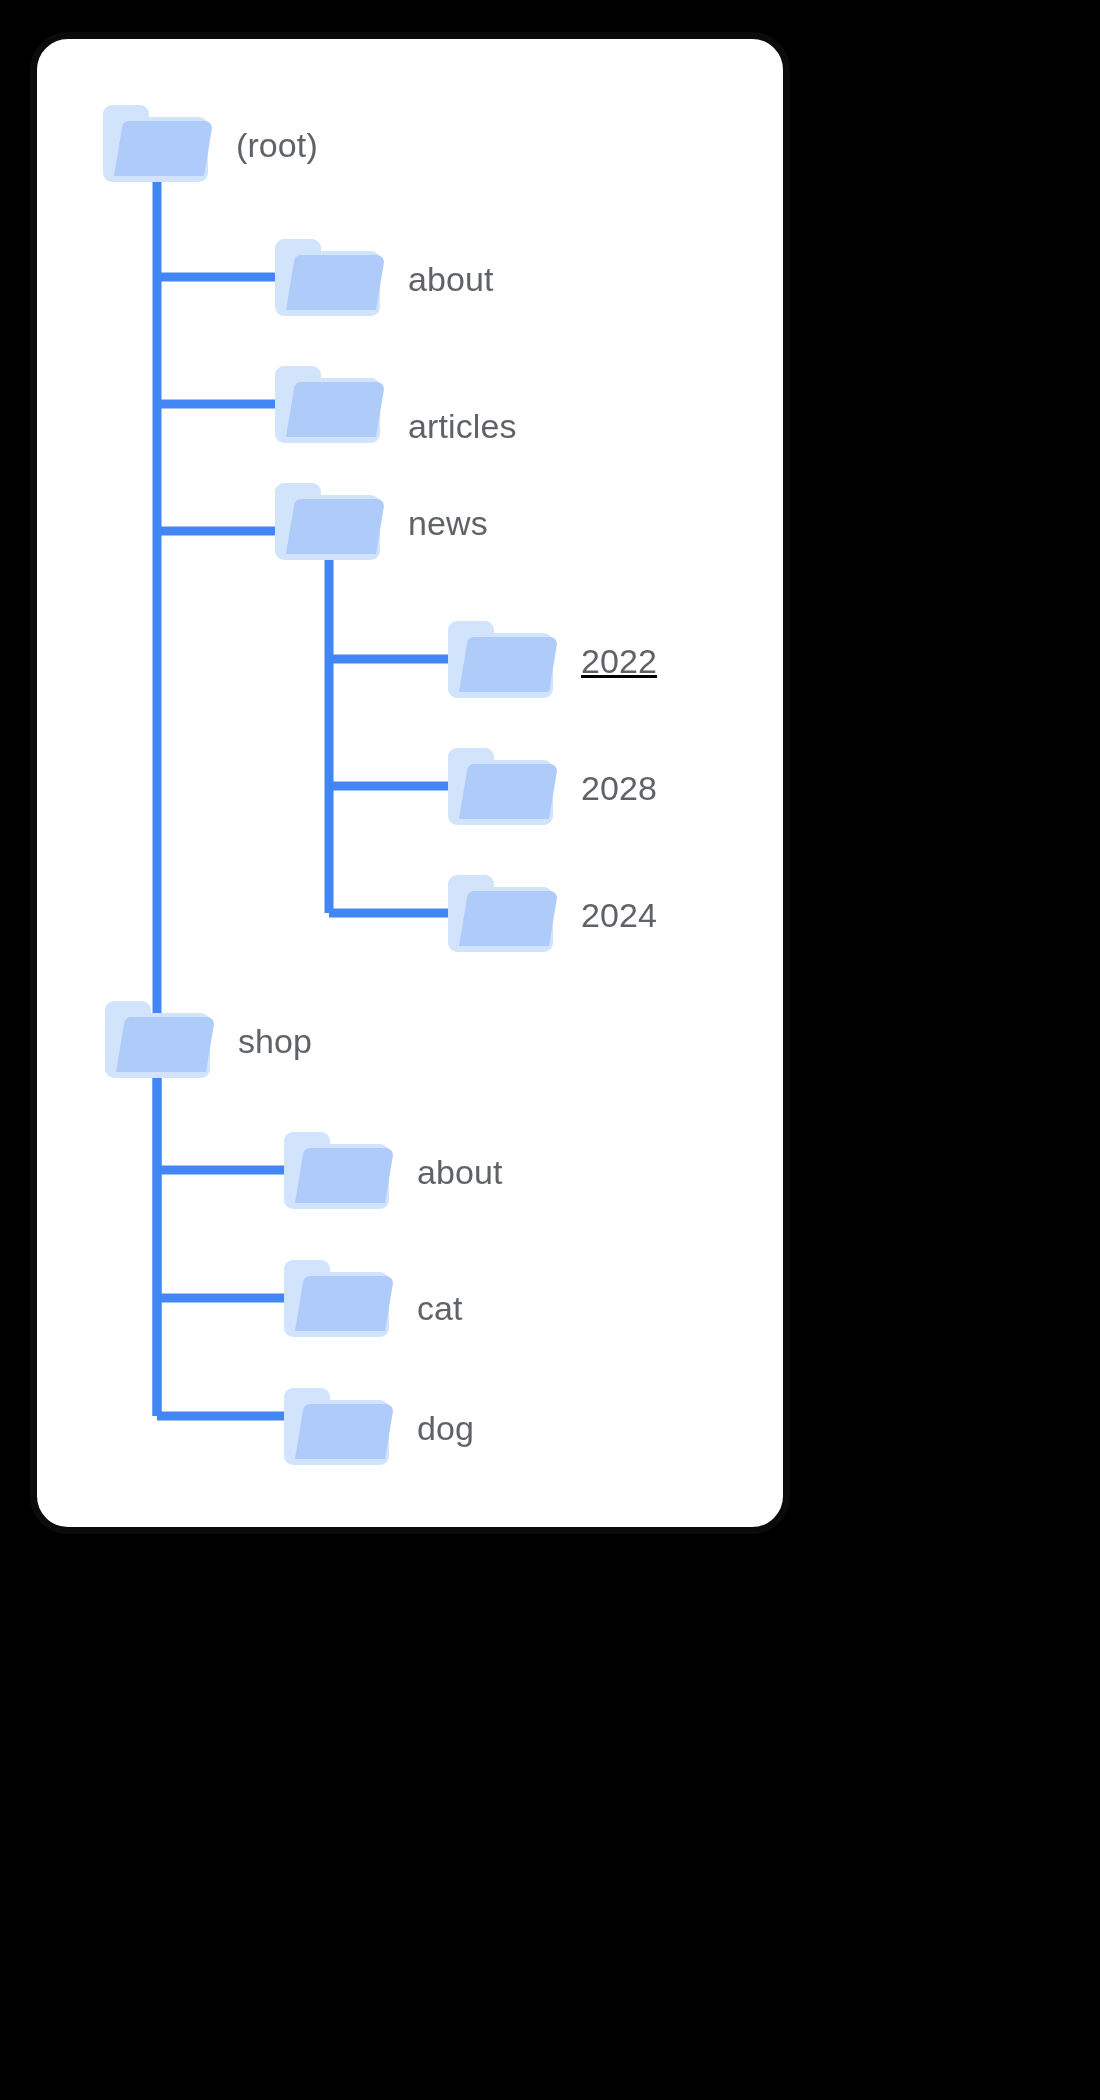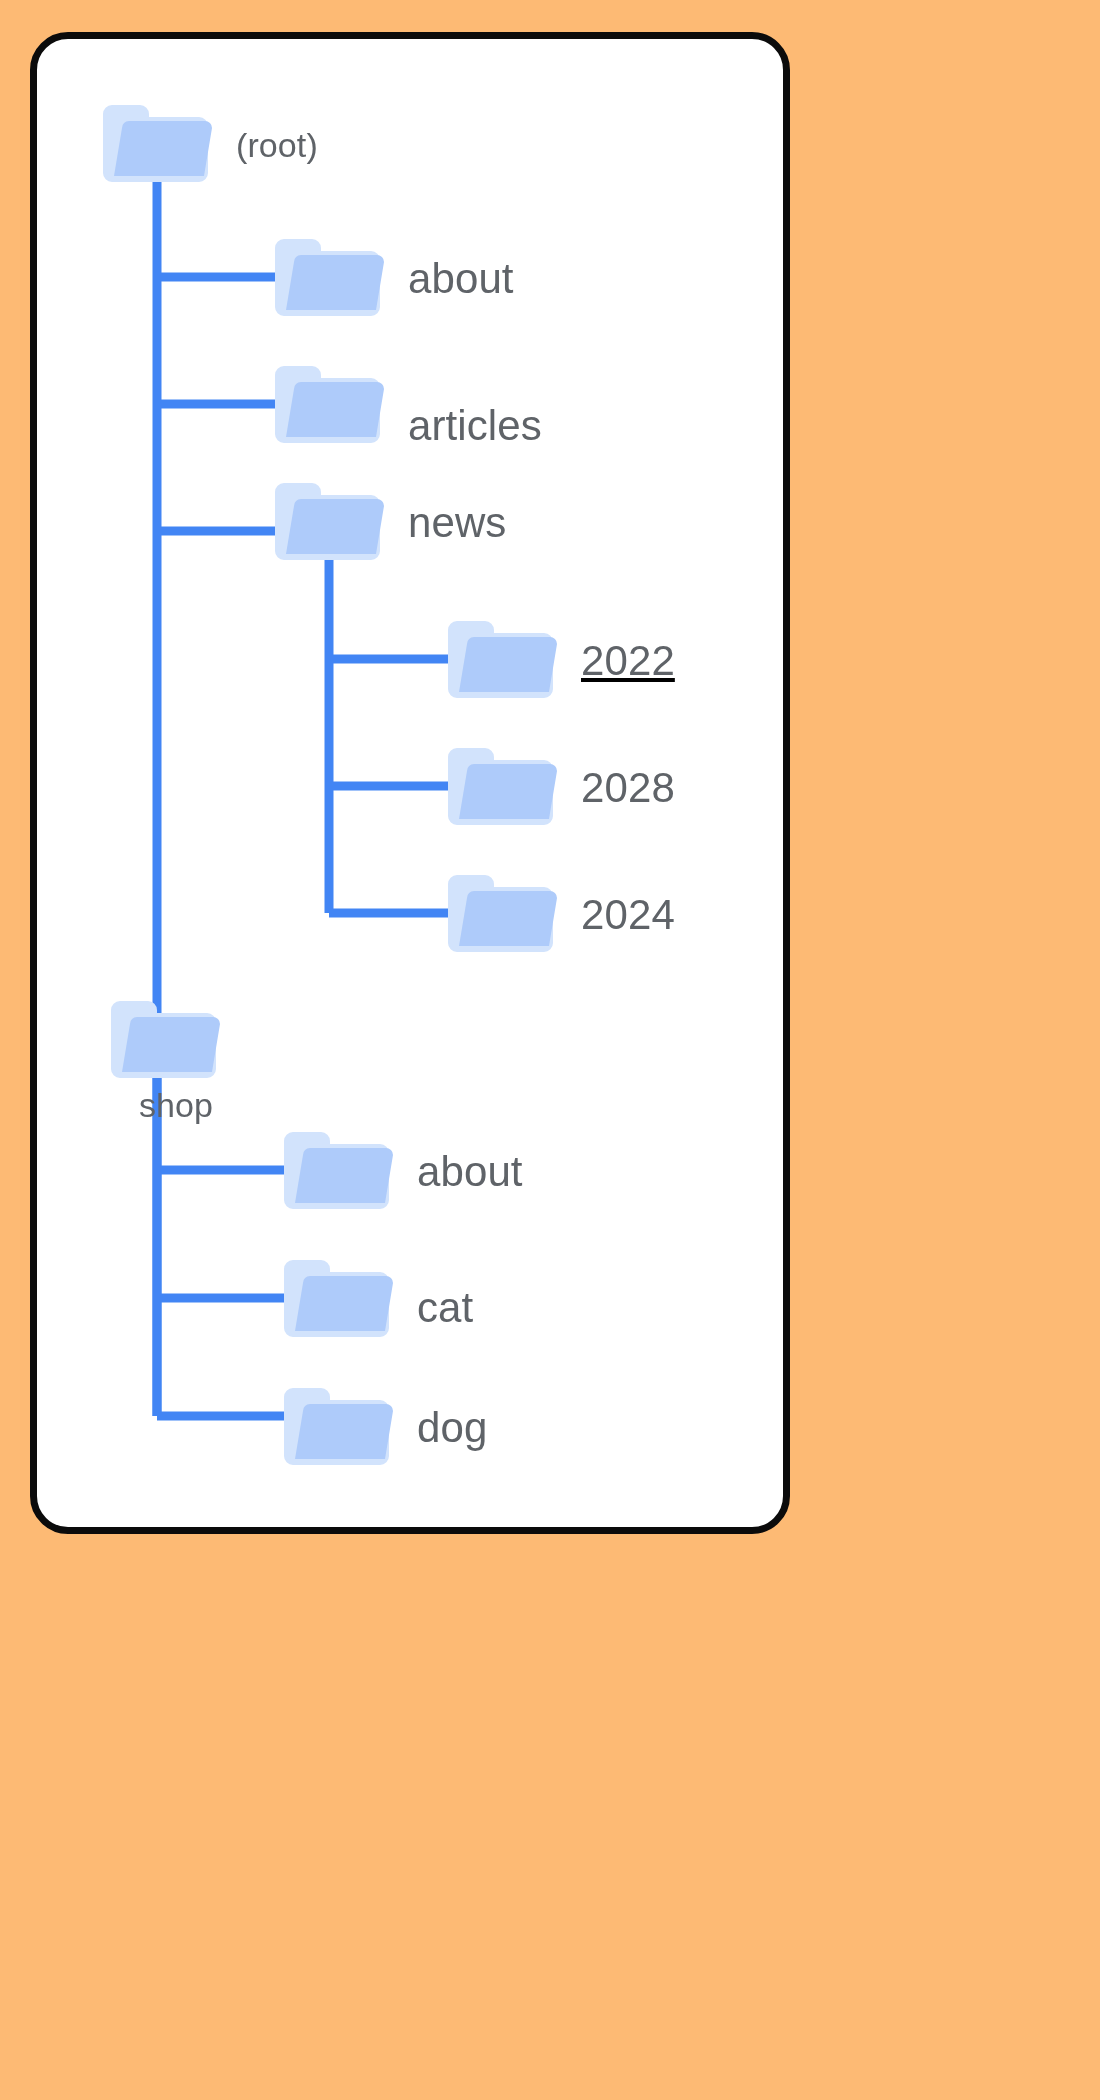--- a/index.html
+++ b/index.html
@@ -24,32 +24,32 @@
   }
 
   
   .wires{position:absolute;left:0;top:0;width:1100px;height:2100px;}
 
   
   .node{position:absolute;display:flex;align-items:center;}
   .folder{position:relative;flex:0 0 auto;}
   .label{
     color:#5f6368;
-    font-size:42px;
+    font-size:34px;
     line-height:1;
     letter-spacing:.1px;
     white-space:nowrap;
   }
   .node.root .label,
   .node.shop .label{font-size:34px;}
 </style>
 </head>
 <body>
 
-<div id="stage" style="background: #fdba74;">
+<div id="stage" style="background: #000000;">
 
   <div class="card" style="border-color: rgb(11, 11, 11);"></div>
 
   <svg class="wires" viewBox="0 0 1100 2100" xmlns="http://www.w3.org/2000/svg">
     <g stroke="#4285F4" stroke-width="9" fill="none" stroke-linecap="butt">
 
       <line x1="157" y1="180" x2="157" y2="1416"></line>
 
       <line x1="157" y1="277" x2="283" y2="277"></line>
 
@@ -134,21 +134,21 @@
   <div class="node" style="left:445px;top:868px;">
     <span class="folder">
       <svg width="118" height="90" viewBox="0 0 118 90" xmlns="http://www.w3.org/2000/svg">
         <path d="M3 16 a9 9 0 0 1 9-9 h28 a9 9 0 0 1 9 9 v3 h50 a9 9 0 0 1 9 9 v47 a9 9 0 0 1 -9 9 h-87 a9 9 0 0 1 -9 -9 z" fill="#D2E3FC"></path>
         <path d="M22 30 a7 7 0 0 1 7-7 h76 a7 7 0 0 1 7 7 l-8 48 a0 0 0 0 1 0 0 h-90 a0 0 0 0 1 0 0 z" fill="#AECBFA"></path>
       </svg>
     </span>
     <span class="label" style="color: rgb(95, 99, 104); margin-left: 18px;">2024</span>
   </div>
 
-  <div class="node shop" style="left:108px;top:994px;flex-direction:column;">
+  <div class="node shop" style="left:102px;top:994px;">
     <span class="folder">
       <svg width="118" height="90" viewBox="0 0 118 90" xmlns="http://www.w3.org/2000/svg">
         <path d="M3 16 a9 9 0 0 1 9-9 h28 a9 9 0 0 1 9 9 v3 h50 a9 9 0 0 1 9 9 v47 a9 9 0 0 1 -9 9 h-87 a9 9 0 0 1 -9 -9 z" fill="#D2E3FC"></path>
         <path d="M22 30 a7 7 0 0 1 7-7 h76 a7 7 0 0 1 7 7 l-8 48 a0 0 0 0 1 0 0 h-90 a0 0 0 0 1 0 0 z" fill="#AECBFA"></path>
       </svg>
     </span>
     <span class="label" style="color: rgb(95, 99, 104); margin-left: 18px;">shop</span>
   </div>
 
   <div class="node" style="left:281px;top:1125px;">

